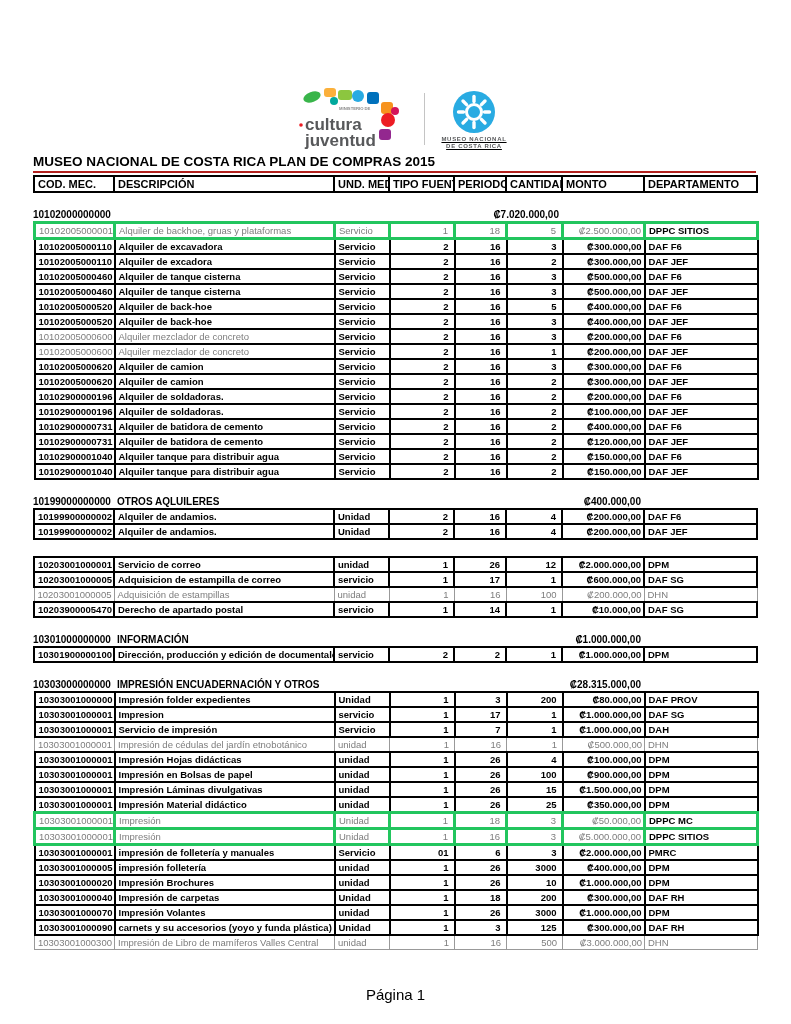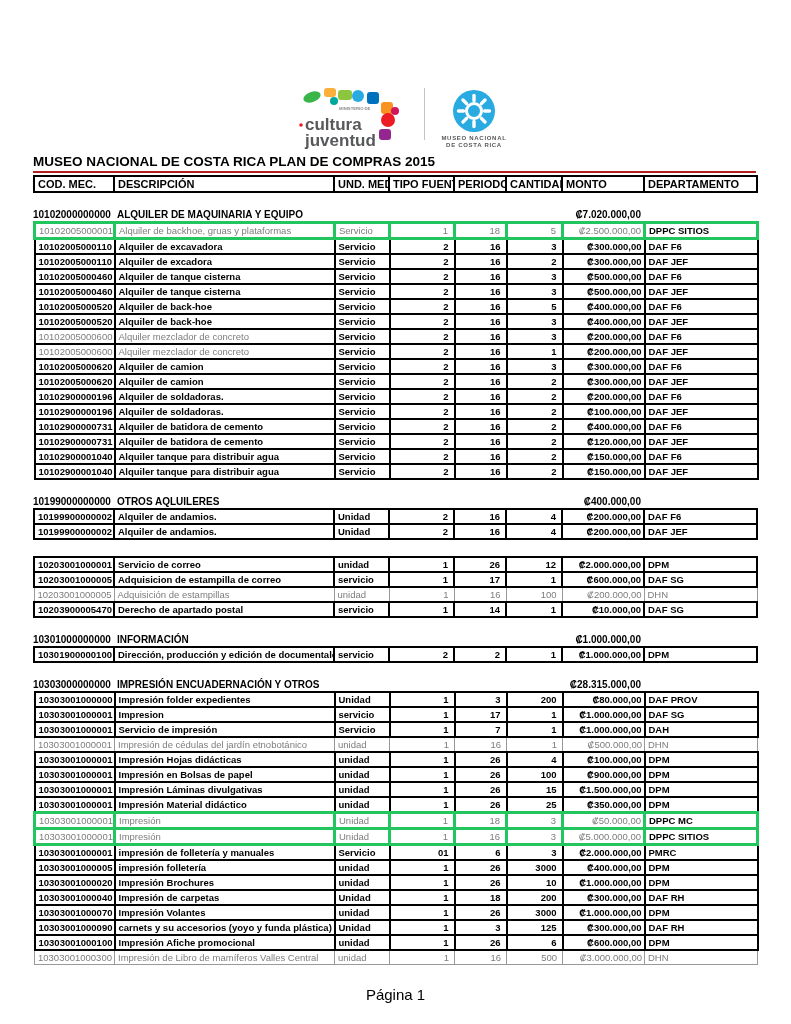--- a/index.html
+++ b/index.html
@@ -2,21 +2,21 @@
 <html><head>
 <meta charset="utf-8">
 <style>
   html,body{margin:0;padding:0;}
   body{
     width:791px;height:1024px;background:#ffffff;position:relative;overflow:hidden;
     font-family:"Liberation Sans",sans-serif;color:#000;
   }
   .sheet{width:723px;margin-left:33px;}
   
-  .logos{display:flex;justify-content:center;align-items:flex-start;padding-top:88px;}
+  .logos{display:flex;justify-content:center;align-items:center;padding-top:88px;text-decoration:underline;}
   .logo-divider{width:1px;height:52px;background:#c4c4c4;margin:0 14px;}
   .museum{display:flex;flex-direction:column;align-items:center;}
   .mn{font-size:6px;font-weight:bold;color:#58595b;letter-spacing:.7px;line-height:7px;text-align:center;}
   .page-title{text-align:left;font-weight:bold;font-size:13.5px;margin-top:4px;}
   .redline{height:2px;background:#b2201d;margin:2px 0 2px 0;}
   
   table.data{border-collapse:collapse;table-layout:fixed;width:723px;font-size:9.5px;}
   table.head{margin-bottom:16px;}
   table.data th{border:2px solid #000;font-weight:bold;text-align:left;padding:1px 3px;height:12px;
     white-space:nowrap;overflow:hidden;font-size:11px;}
@@ -106,21 +106,20 @@
           <th class="c-num">PERIODO</th>
           <th class="c-num">CANTIDAD</th>
           <th class="c-monto">MONTO</th>
           <th class="c-dep">DEPARTAMENTO</th>
         </tr>
       </tbody>
   </table>
   <div id="sections">
       <div class="sec-head">
         <div class="sec-code">10102000000000</div>
-        <div class="sec-name">ALQUILER DE MAQUINARIA Y EQUIPO</div>
         <div class="sec-total">₡7.020.000,00</div>
       </div>
       <table class="data">
   <colgroup>
     <col style="width:80px">
           <col style="width:220px">
           <col style="width:55px">
           <col style="width:65px">
     <col style="width:52px">
           <col style="width:56px">
@@ -592,30 +591,20 @@
           <tr class="rb">
             <td class="c-cod">10303001000090</td>
             <td class="c-desc">carnets y su accesorios (yoyo y funda plástica)</td>
             <td class="c-und">Unidad</td>
             <td class="c-num">1</td>
             <td class="c-num">3</td>
             <td class="c-num">125</td>
             <td class="c-monto">₡300.000,00</td>
             <td class="c-dep">DAF RH</td>
           </tr>
-          <tr class="rb">
-            <td class="c-cod">10303001000100</td>
-            <td class="c-desc">Impresión Afiche promocional</td>
-            <td class="c-und">unidad</td>
-            <td class="c-num">1</td>
-            <td class="c-num">26</td>
-            <td class="c-num">6</td>
-            <td class="c-monto">₡600.000,00</td>
-            <td class="c-dep">DPM</td>
-          </tr>
           <tr class="rl">
             <td class="c-cod">10303001000300</td>
             <td class="c-desc">Impresión de Libro de mamíferos Valles Central</td>
             <td class="c-und">unidad</td>
             <td class="c-num">1</td>
             <td class="c-num">16</td>
             <td class="c-num">500</td>
             <td class="c-monto">₡3.000.000,00</td>
             <td class="c-dep">DHN</td>
           </tr>

